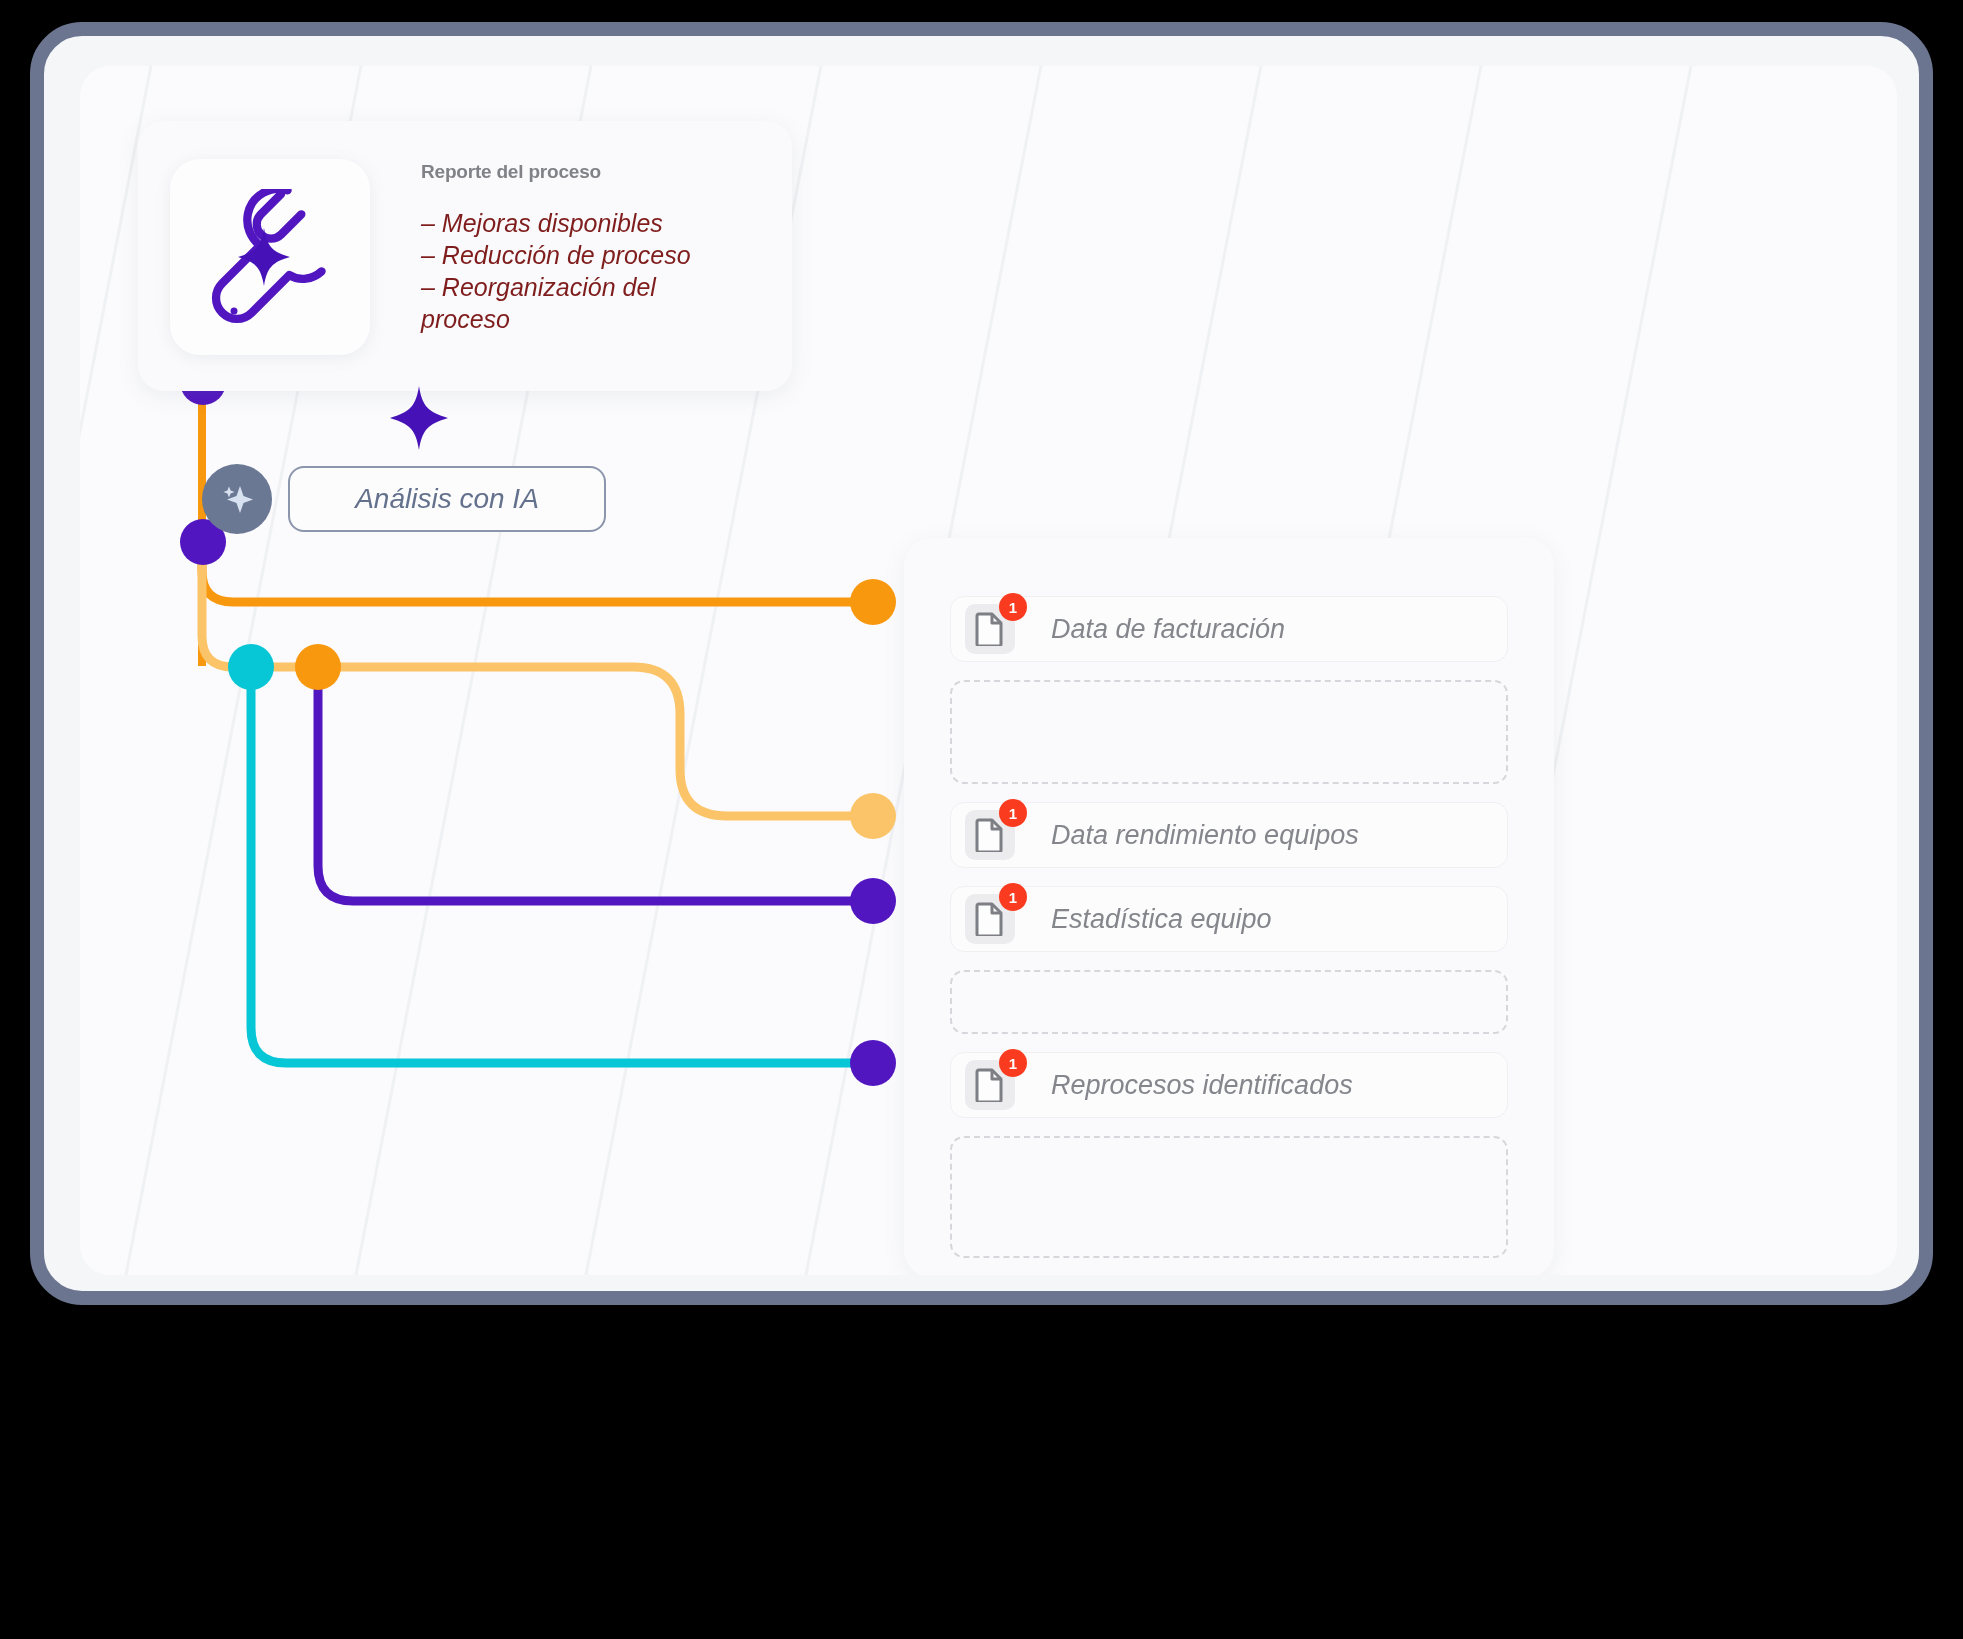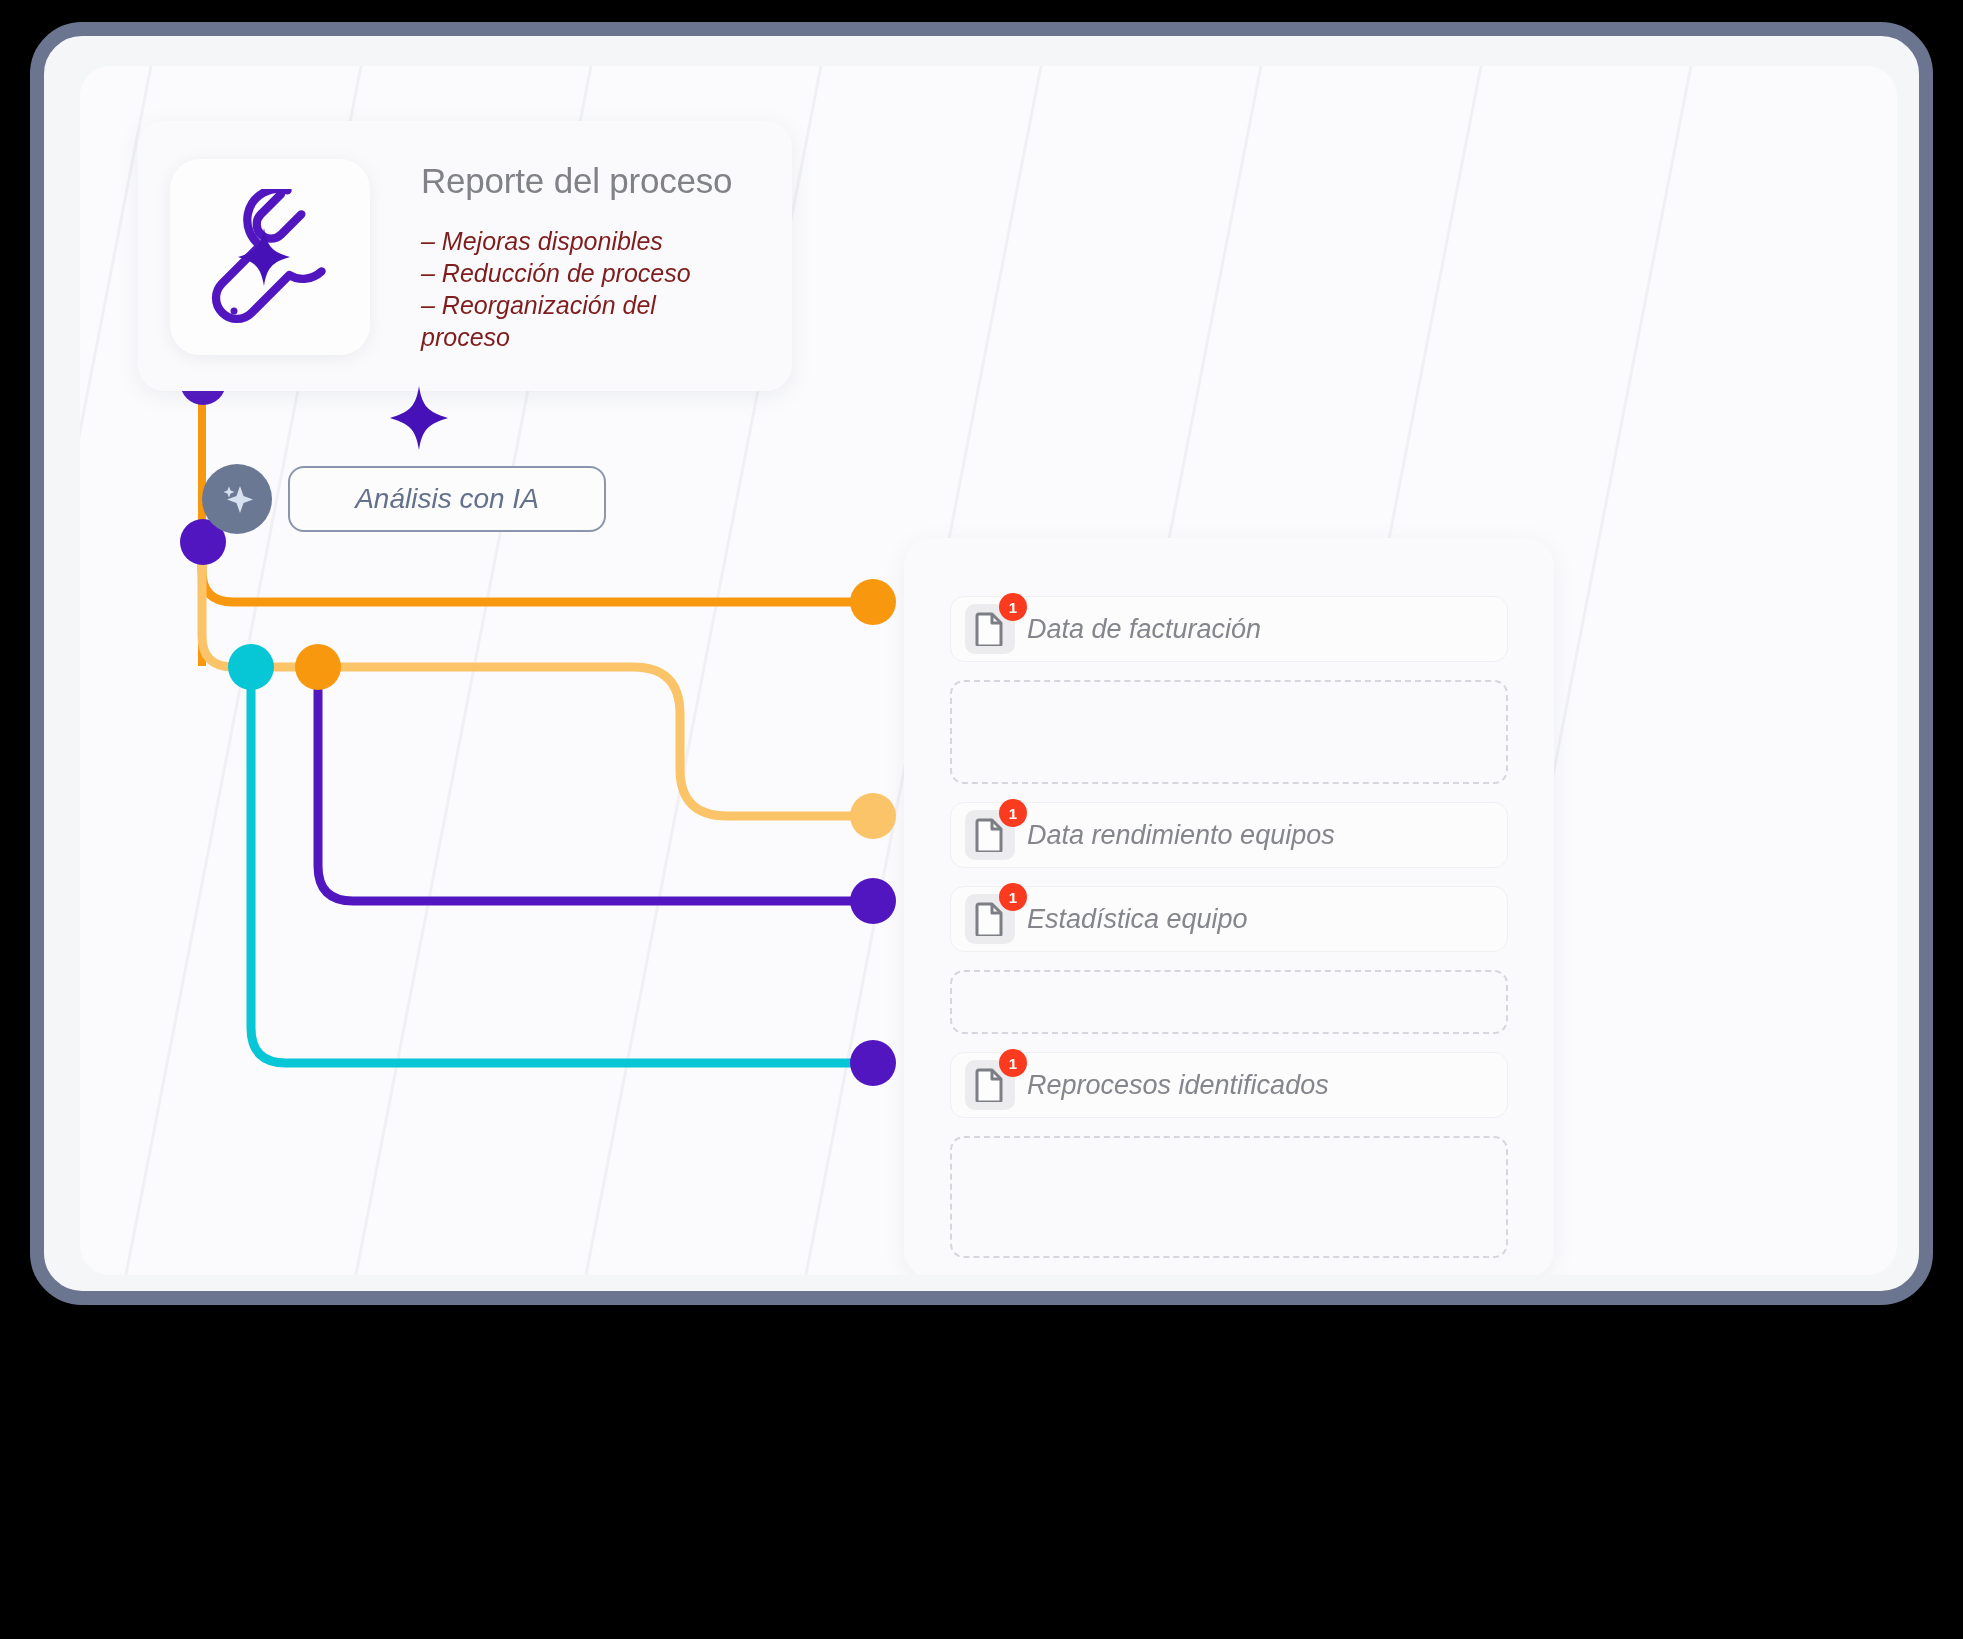--- a/index.html
+++ b/index.html
@@ -60,21 +60,21 @@
     background: #fdfdfe;
     border-radius: 30px;
     box-shadow: 0 3px 16px rgba(110,118,140,.10);
   }
   .wrench { position: absolute; left: 38px; top: 30px; }
   .sparkle { position: absolute; z-index: 8; }
   .sparkle.sp-a { left: 98px; top: 105px; }
   .sparkle.sp-b { left: 250px; top: 263px; }
   .report-text { position: absolute; left: 283px; top: 40px; width: 350px; }
   .report-title {
-    font-size: 35px; font-weight: normal; color: #808287;
+    font-size: 19px; font-weight: bold; color: #808287;
     letter-spacing: -.2px; margin-bottom: 24px;
   }
   .report-list { list-style: none; }
   .report-list li {
     font-size: 25px; font-style: italic; color: #7f1d1d;
     line-height: 1.28; white-space: pre-line;
   }
   .report-list li::before { content: "\2013\00a0"; }
 
   
@@ -135,21 +135,21 @@
     flex: 0 0 auto;
   }
   .badge {
     position: absolute; right: -12px; top: -11px;
     width: 28px; height: 28px; border-radius: 50%;
     background: #fb3b1f;
     color: #fff; font-size: 15px; font-weight: bold;
     display: flex; align-items: center; justify-content: center;
   }
   .doc-label {
-    margin-left: 12px;
+    margin-left: 36px;
     font-size: 27px; font-style: italic; color: #84868c;
   }
   svg.wires { position: absolute; inset: 0; z-index: 4; pointer-events: none; }
   .dot { position: absolute; border-radius: 50%; z-index: 6; }
 </style>
 </head>
 <body>
 
 <div id="root">
   <div class="device-frame">

